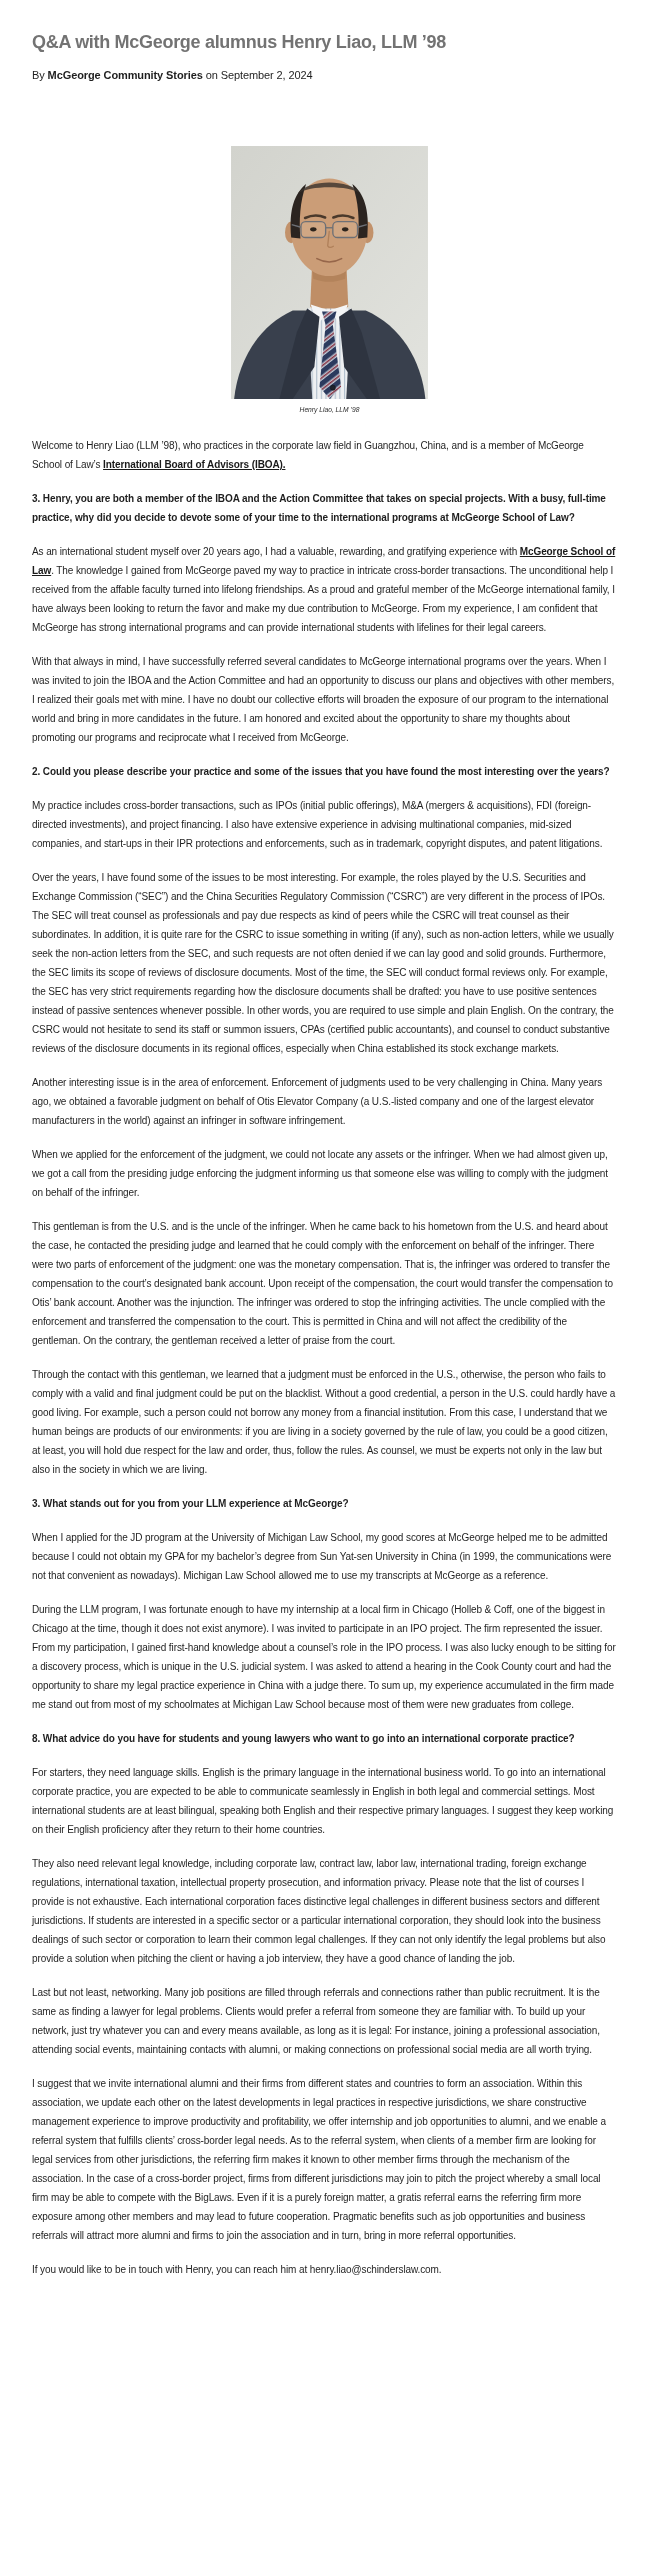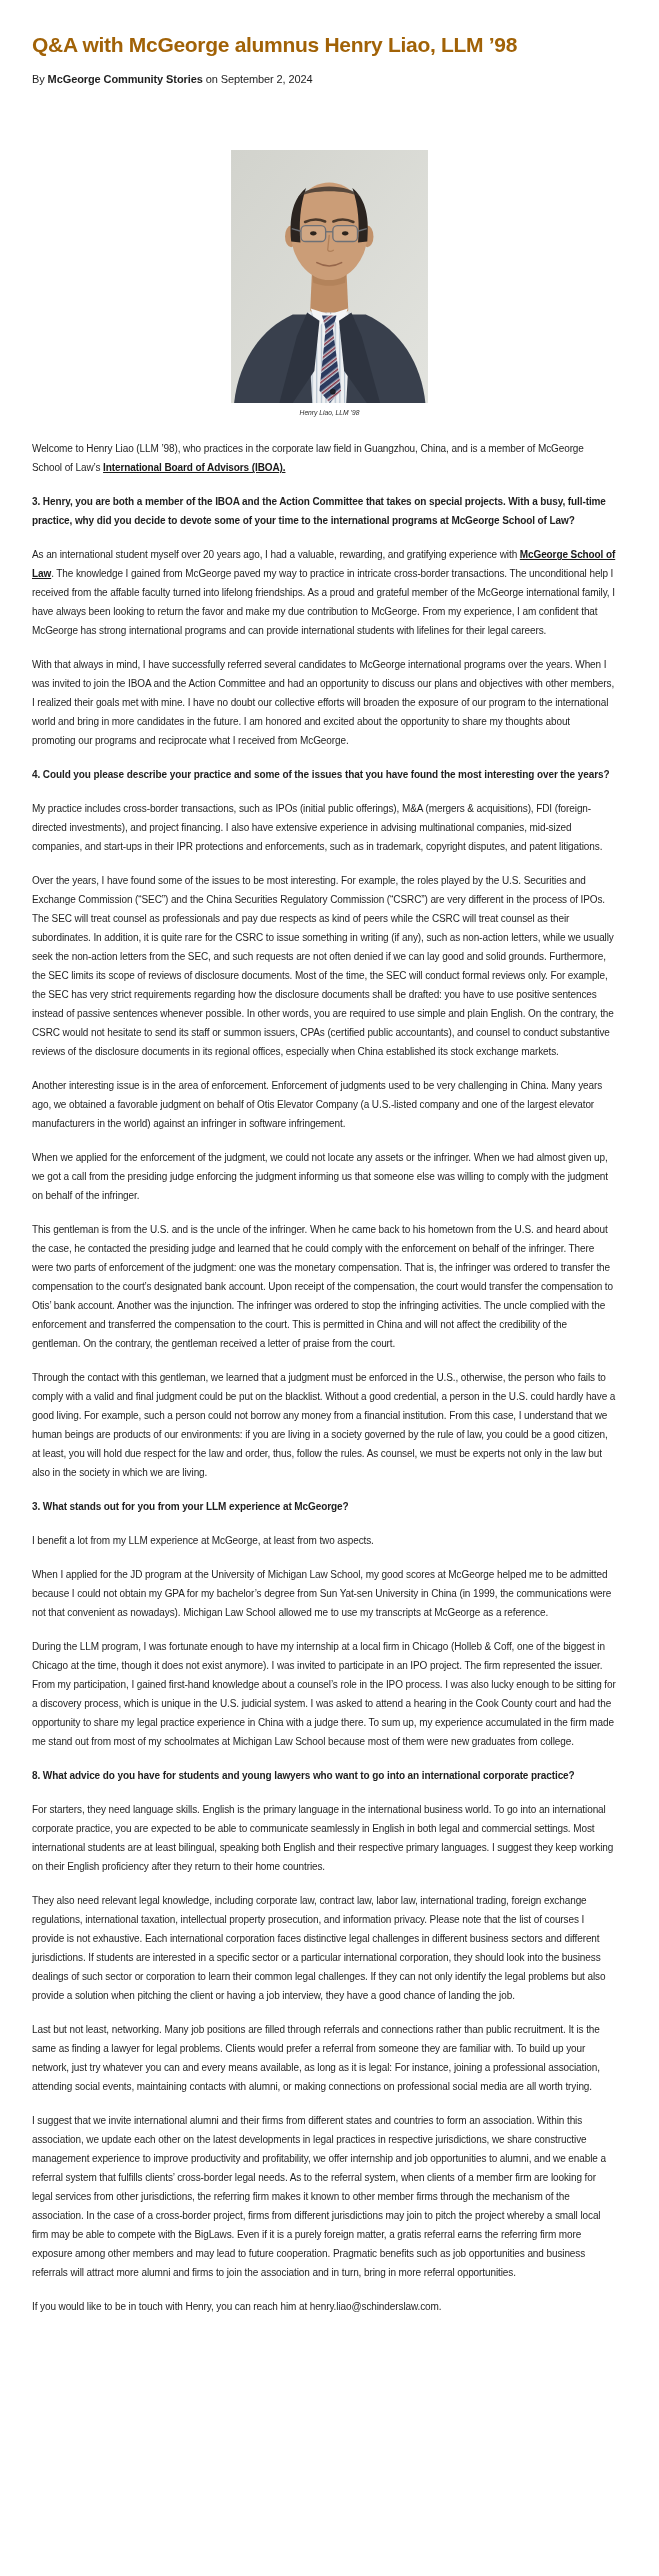--- a/index.html
+++ b/index.html
@@ -1,19 +1,19 @@
 <!DOCTYPE html>
 <html style="font-size:8.2px"><head>
 <meta charset="utf-8">
 <style>
   html,body{margin:0;padding:0;background:#ffffff;}
   body{width:659px;font-family:"Liberation Sans","DejaVu Sans",sans-serif;color:#1f1f1f;}
   .page{position:relative;width:659px;min-height:2819px;background:#ffffff;}
   main{padding:32px 32px 72px 32px;}
-  h1{font-size:21px;line-height:1.2;font-weight:bold;letter-spacing:-0.3px;color:#a16207;margin:0 0 15.5px 0;}
+  h1{font-size:18px;line-height:1.2;font-weight:bold;letter-spacing:-0.3px;color:#737373;margin:0 0 15.5px 0;}
   .byline{font-size:11px;margin:0;color:#1f1f1f;letter-spacing:-0.1px;}
   .byline strong{font-weight:bold;}
   figure{margin:65px 0 23px 0;padding:0;}
   .photo{width:197px;height:253px;margin:0 auto;overflow:hidden;}
   .photo svg{display:block;}
   figcaption{text-align:center;font-style:italic;font-size:6.7px;color:#2b2b2b;margin-top:6.7px;}
   article p, article h2{font-size:10px;line-height:19px;letter-spacing:-0.1px;margin:0 11px 15px 0;font-weight:normal;color:#1f1f1f;}
   article h2{font-weight:bold;}
   a.inline-link{color:#1a1a1a;font-weight:bold;text-decoration:underline;cursor:pointer;}
   .closing{margin-bottom:0;}
@@ -98,30 +98,29 @@
       <figcaption>Henry Liao, LLM ’98</figcaption>
     </figure>
 
     <article>
       <p><span>Welcome to Henry Liao (LLM ’98), who practices in the corporate law field in Guangzhou, China, and is a member of McGeorge School of Law’s </span><a class="inline-link">International Board of Advisors (IBOA).</a></p>
 
       <h2>3. Henry, you are both a member of the IBOA and the Action Committee that takes on special projects. With a busy, full-time practice, why did you decide to devote some of your time to the international programs at McGeorge School of Law?</h2>
       <p><span>As an international student myself over 20 years ago, I had a valuable, rewarding, and gratifying experience with </span><a class="inline-link">McGeorge School of Law</a><span>. The knowledge I gained from McGeorge paved my way to practice in intricate cross-border transactions. The unconditional help I received from the affable faculty turned into lifelong friendships. As a proud and grateful member of the McGeorge international family, I have always been looking to return the favor and make my due contribution to McGeorge. From my experience, I am confident that McGeorge has strong international programs and can provide international students with lifelines for their legal careers.</span></p>
       <p>With that always in mind, I have successfully referred several candidates to McGeorge international programs over the years. When I was invited to join the IBOA and the Action Committee and had an opportunity to discuss our plans and objectives with other members, I realized their goals met with mine. I have no doubt our collective efforts will broaden the exposure of our program to the international world and bring in more candidates in the future. I am honored and excited about the opportunity to share my thoughts about promoting our programs and reciprocate what I received from McGeorge.</p>
 
-      <h2>4. Could you please describe your practice and some of the issues that you have found the most interesting over the years?</h2>
+      <h2>2. Could you please describe your practice and some of the issues that you have found the most interesting over the years?</h2>
       <p>My practice includes cross-border transactions, such as IPOs (initial public offerings), M&amp;A (mergers &amp; acquisitions), FDI (foreign-directed investments), and project financing. I also have extensive experience in advising multinational companies, mid-sized companies, and start-ups in their IPR protections and enforcements, such as in trademark, copyright disputes, and patent litigations.</p>
       <p>Over the years, I have found some of the issues to be most interesting. For example, the roles played by the U.S. Securities and Exchange Commission (“SEC”) and the China Securities Regulatory Commission (“CSRC”) are very different in the process of IPOs. The SEC will treat counsel as professionals and pay due respects as kind of peers while the CSRC will treat counsel as their subordinates. In addition, it is quite rare for the CSRC to issue something in writing (if any), such as non-action letters, while we usually seek the non-action letters from the SEC, and such requests are not often denied if we can lay good and solid grounds. Furthermore, the SEC limits its scope of reviews of disclosure documents. Most of the time, the SEC will conduct formal reviews only. For example, the SEC has very strict requirements regarding how the disclosure documents shall be drafted: you have to use positive sentences instead of passive sentences whenever possible. In other words, you are required to use simple and plain English. On the contrary, the CSRC would not hesitate to send its staff or summon issuers, CPAs (certified public accountants), and counsel to conduct substantive reviews of the disclosure documents in its regional offices, especially when China established its stock exchange markets.</p>
       <p>Another interesting issue is in the area of enforcement. Enforcement of judgments used to be very challenging in China. Many years ago, we obtained a favorable judgment on behalf of Otis Elevator Company (a U.S.-listed company and one of the largest elevator manufacturers in the world) against an infringer in software infringement.</p>
       <p>When we applied for the enforcement of the judgment, we could not locate any assets or the infringer. When we had almost given up, we got a call from the presiding judge enforcing the judgment informing us that someone else was willing to comply with the judgment on behalf of the infringer.</p>
       <p>This gentleman is from the U.S. and is the uncle of the infringer. When he came back to his hometown from the U.S. and heard about the case, he contacted the presiding judge and learned that he could comply with the enforcement on behalf of the infringer. There were two parts of enforcement of the judgment: one was the monetary compensation. That is, the infringer was ordered to transfer the compensation to the court’s designated bank account. Upon receipt of the compensation, the court would transfer the compensation to Otis’ bank account. Another was the injunction. The infringer was ordered to stop the infringing activities. The uncle complied with the enforcement and transferred the compensation to the court. This is permitted in China and will not affect the credibility of the gentleman. On the contrary, the gentleman received a letter of praise from the court.</p>
       <p>Through the contact with this gentleman, we learned that a judgment must be enforced in the U.S., otherwise, the person who fails to comply with a valid and final judgment could be put on the blacklist. Without a good credential, a person in the U.S. could hardly have a good living. For example, such a person could not borrow any money from a financial institution. From this case, I understand that we human beings are products of our environments: if you are living in a society governed by the rule of law, you could be a good citizen, at least, you will hold due respect for the law and order, thus, follow the rules. As counsel, we must be experts not only in the law but also in the society in which we are living.</p>
 
       <h2>3. What stands out for you from your LLM experience at McGeorge?</h2>
-      <p>I benefit a lot from my LLM experience at McGeorge, at least from two aspects.</p>
       <p>When I applied for the JD program at the University of Michigan Law School, my good scores at McGeorge helped me to be admitted because I could not obtain my GPA for my bachelor’s degree from Sun Yat-sen University in China (in 1999, the communications were not that convenient as nowadays). Michigan Law School allowed me to use my transcripts at McGeorge as a reference.</p>
       <p>During the LLM program, I was fortunate enough to have my internship at a local firm in Chicago (Holleb &amp; Coff, one of the biggest in Chicago at the time, though it does not exist anymore). I was invited to participate in an IPO project. The firm represented the issuer. From my participation, I gained first-hand knowledge about a counsel’s role in the IPO process. I was also lucky enough to be sitting for a discovery process, which is unique in the U.S. judicial system. I was asked to attend a hearing in the Cook County court and had the opportunity to share my legal practice experience in China with a judge there. To sum up, my experience accumulated in the firm made me stand out from most of my schoolmates at Michigan Law School because most of them were new graduates from college.</p>
 
       <h2>8. What advice do you have for students and young lawyers who want to go into an international corporate practice?</h2>
       <p>For starters, they need language skills. English is the primary language in the international business world. To go into an international corporate practice, you are expected to be able to communicate seamlessly in English in both legal and commercial settings. Most international students are at least bilingual, speaking both English and their respective primary languages. I suggest they keep working on their English proficiency after they return to their home countries.</p>
       <p>They also need relevant legal knowledge, including corporate law, contract law, labor law, international trading, foreign exchange regulations, international taxation, intellectual property prosecution, and information privacy. Please note that the list of courses I provide is not exhaustive. Each international corporation faces distinctive legal challenges in different business sectors and different jurisdictions. If students are interested in a specific sector or a particular international corporation, they should look into the business dealings of such sector or corporation to learn their common legal challenges. If they can not only identify the legal problems but also provide a solution when pitching the client or having a job interview, they have a good chance of landing the job.</p>
       <p>Last but not least, networking. Many job positions are filled through referrals and connections rather than public recruitment. It is the same as finding a lawyer for legal problems. Clients would prefer a referral from someone they are familiar with. To build up your network, just try whatever you can and every means available, as long as it is legal: For instance, joining a professional association, attending social events, maintaining contacts with alumni, or making connections on professional social media are all worth trying.</p>
 
       <p>I suggest that we invite international alumni and their firms from different states and countries to form an association. Within this association, we update each other on the latest developments in legal practices in respective jurisdictions, we share constructive management experience to improve productivity and profitability, we offer internship and job opportunities to alumni, and we enable a referral system that fulfills clients’ cross-border legal needs. As to the referral system, when clients of a member firm are looking for legal services from other jurisdictions, the referring firm makes it known to other member firms through the mechanism of the association. In the case of a cross-border project, firms from different jurisdictions may join to pitch the project whereby a small local firm may be able to compete with the BigLaws. Even if it is a purely foreign matter, a gratis referral earns the referring firm more exposure among other members and may lead to future cooperation. Pragmatic benefits such as job opportunities and business referrals will attract more alumni and firms to join the association and in turn, bring in more referral opportunities.</p>
 

